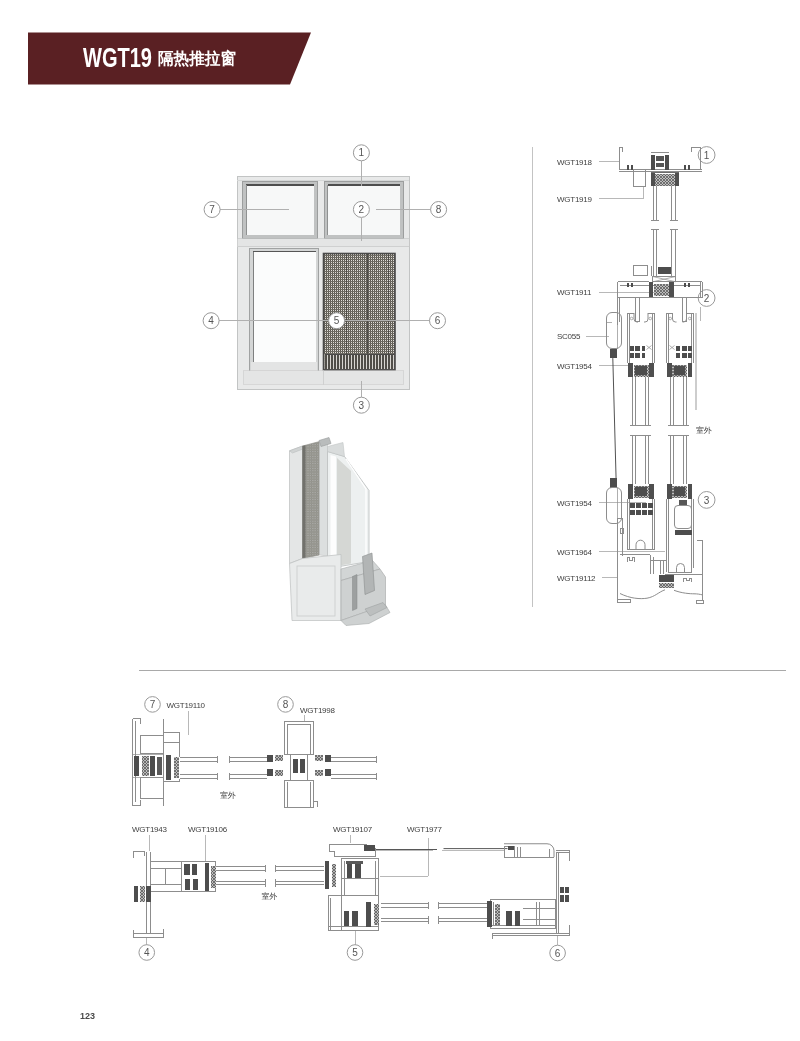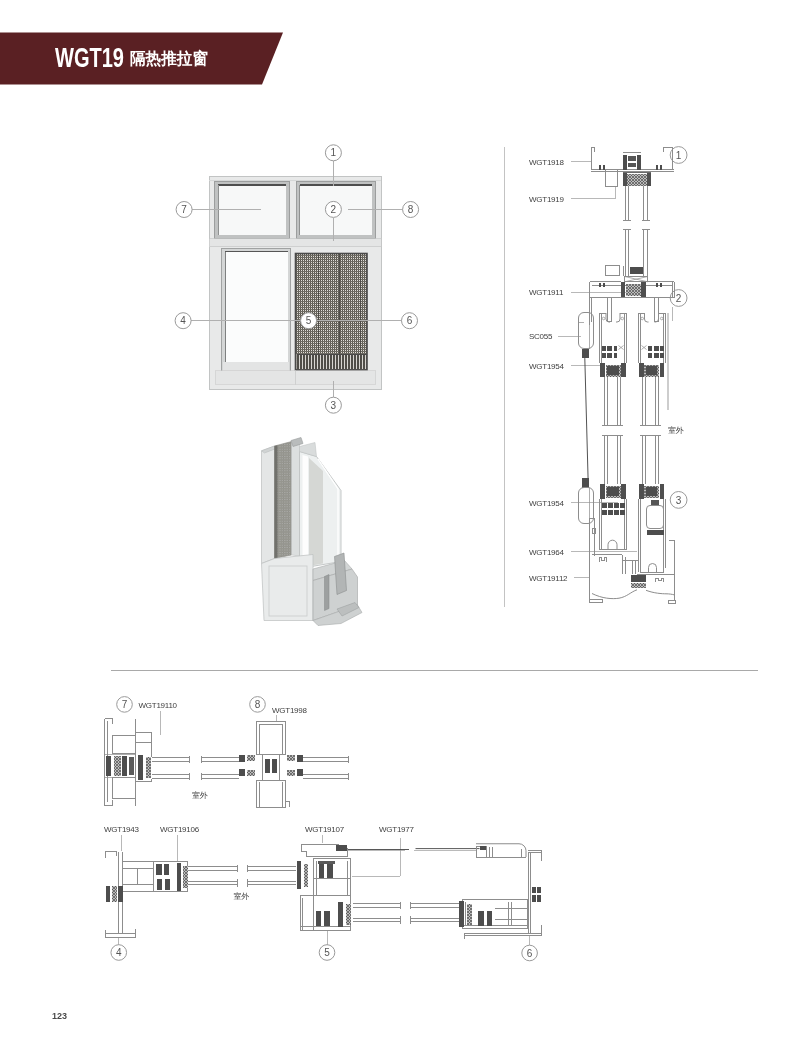--- a/index.html
+++ b/index.html
@@ -1,16 +1,16 @@
 <!DOCTYPE html>
 <html><head>
 <meta charset="utf-8">
 <style>
 html,body{margin:0;padding:0;background:#ffffff;}
-#page{position:relative;width:772px;height:1041px;background:#ffffff;overflow:hidden;font-family:"Liberation Sans",sans-serif;}
+#page{position:relative;width:772px;height:1041px;background:#ffffff;overflow:hidden;font-family:"Liberation Sans",sans-serif;margin-left:28px;}
 #art{position:absolute;left:0;top:0;}
 text{font-family:"Liberation Sans",sans-serif;filter:grayscale(1);}
 #art{shape-rendering:crispEdges;}
 #art circle,#art .sm,#iso *{shape-rendering:auto;}
 </style>
 </head>
 <body>
 <div id="page">
 <svg id="art" width="800" height="1041" viewBox="0 0 800 1041">
 <defs>

